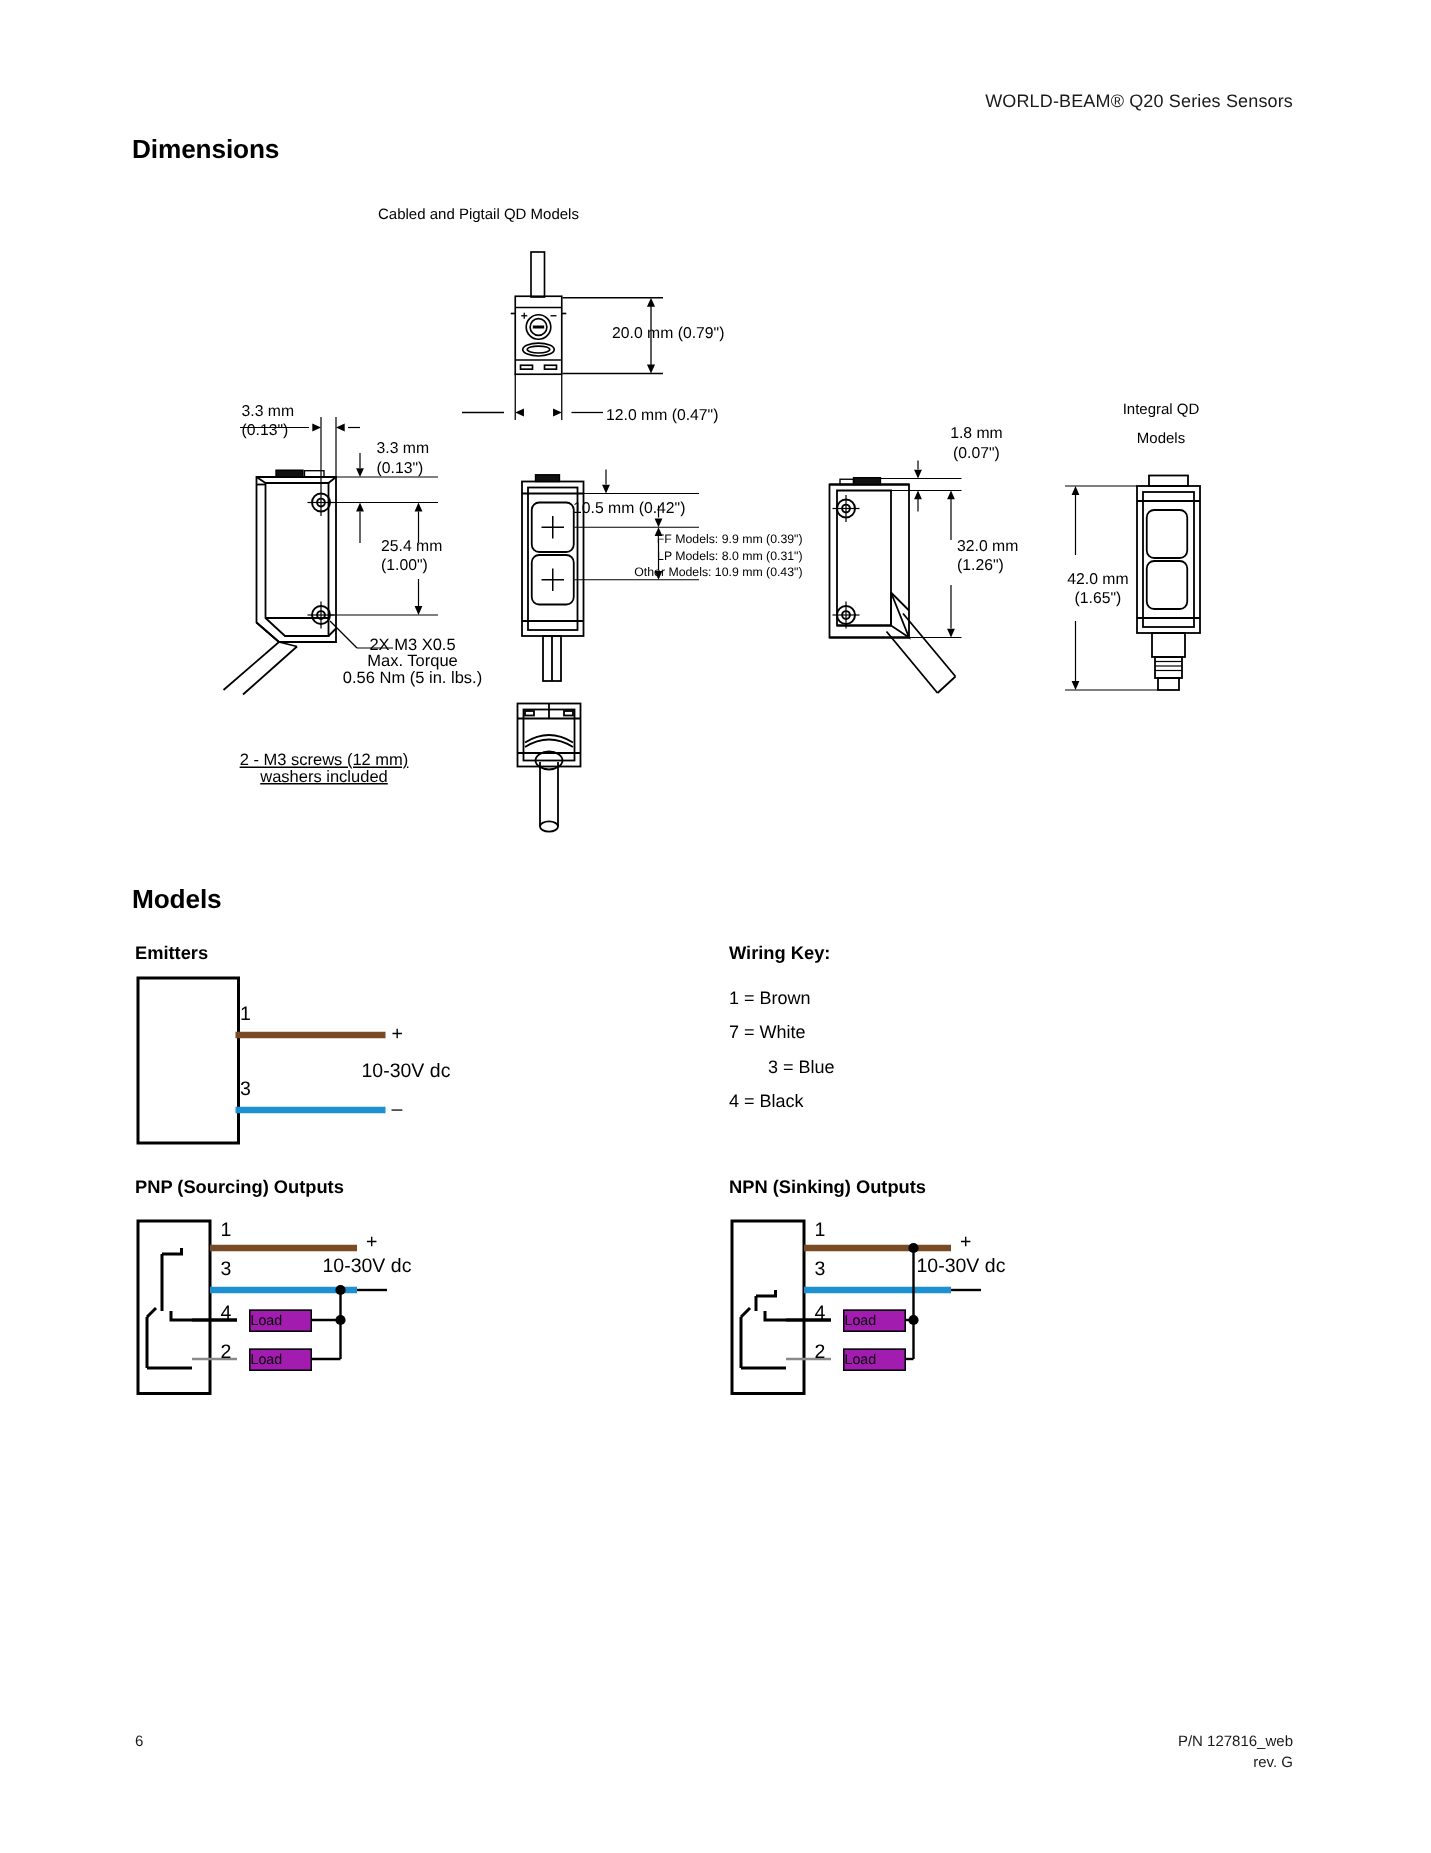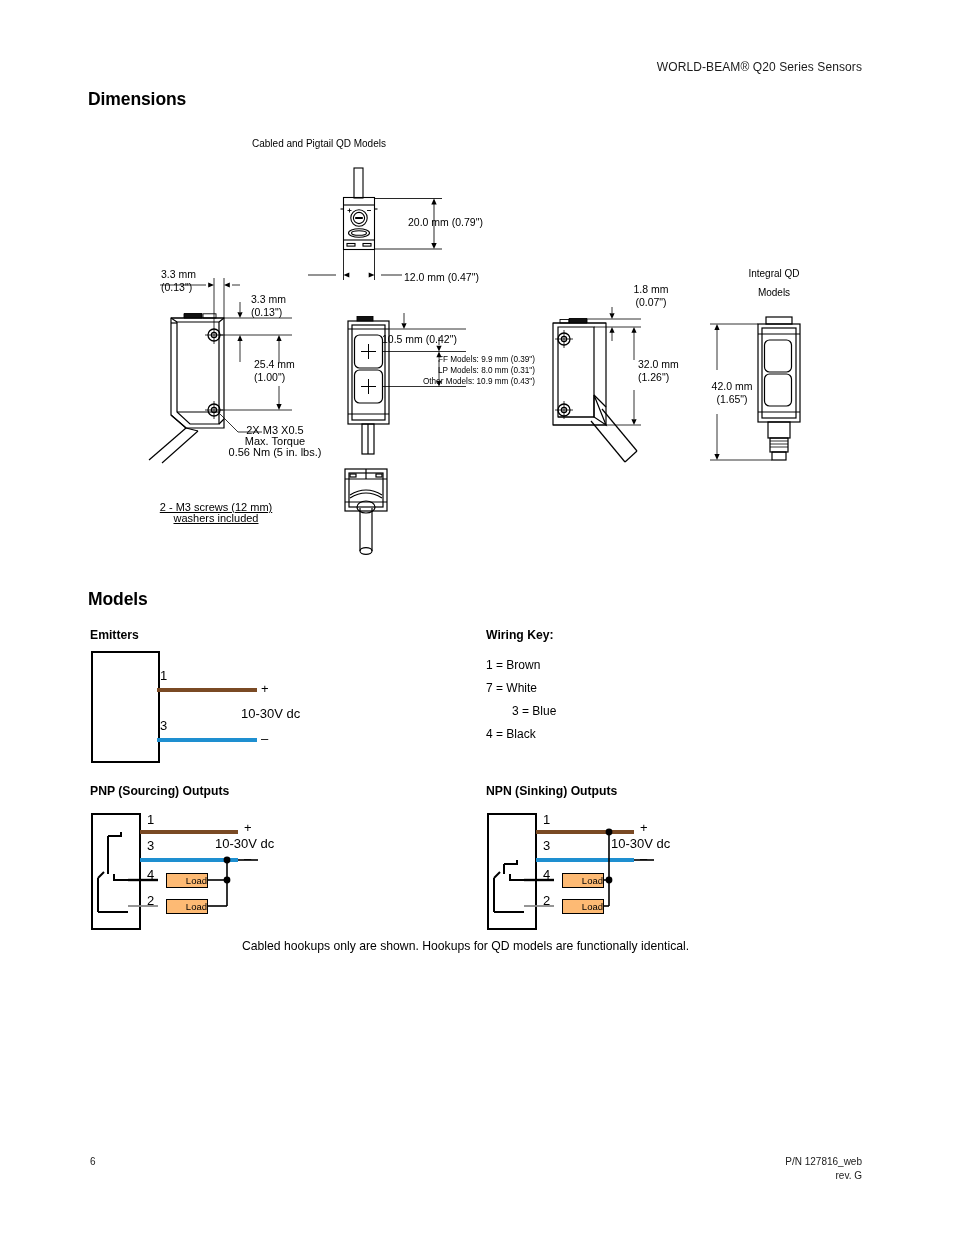--- a/index.html
+++ b/index.html
@@ -69,22 +69,22 @@
   .caption {
     font-size: 12.2px;
   }
   .footer-txt {
     font-size: 10px;
     color: #1a1a1a;
   }
   svg { display: block; overflow: visible; }
   .ld {
     font-size: 9.5px;
-    text-align: right;
-    background: #fdba74;
+    text-align: left;
+    background: #a21caf;
     border: 1.6px solid #000;
     line-height: 13px;
     height: 13px;
     width: 40px;
   }
 </style>
 </head>
 <body>
 
 <div id="page">
@@ -485,19 +485,18 @@
   <div class="abs hookup-num" style="left:543px; top:812px;">1</div>
   <div class="abs hookup-num" style="left:543px; top:838px;">3</div>
   <div class="abs hookup-num" style="left:543px; top:867px;">4</div>
   <div class="abs hookup-num" style="left:543px; top:893px;">2</div>
   <div class="abs sign" style="left:640px; top:820px;">+</div>
   <div class="abs volt" style="left:611px; top:836px;">10-30V dc</div>
   <div class="abs sign" style="left:640px; top:851px;">–</div>
   <div class="abs ld" style="left:562px; top:873px;">Load</div>
   <div class="abs ld" style="left:562px; top:899px;">Load</div>
 
-  <div class="abs caption" style="left:242px; top:939px;">Cabled hookups only are shown. Hookups for QD models are functionally identical.</div>
 
   <div class="abs footer-txt" style="left:90px; top:1156px;">6</div>
   <div class="abs footer-txt" style="right:92px; top:1156px; text-align:left;">P/N 127816_web</div>
   <div class="abs footer-txt" style="right:92px; top:1170px; text-align:right;">rev. G</div>
 
 </div>
 
 </body></html>

